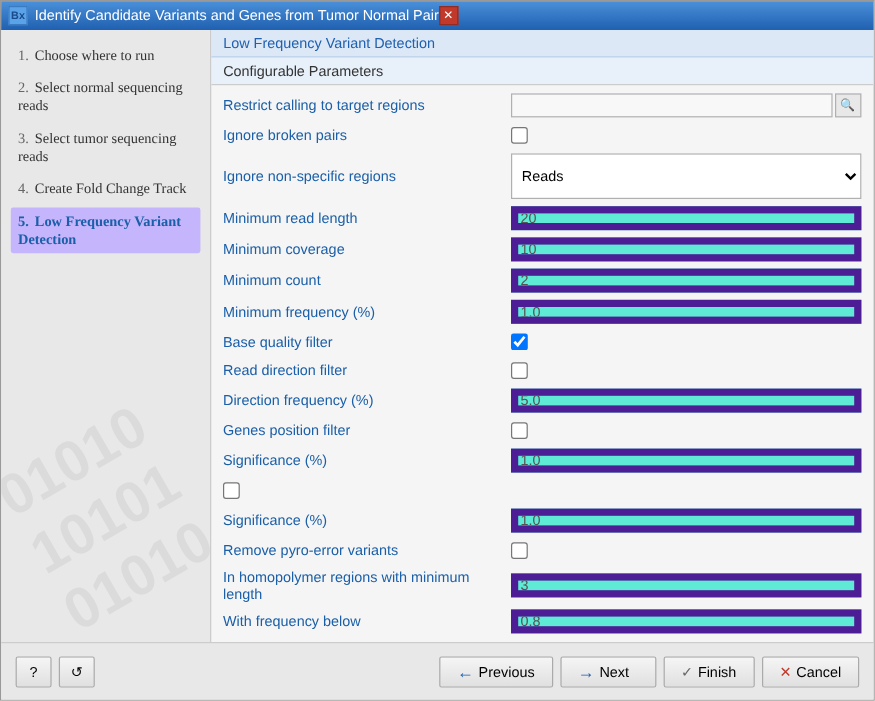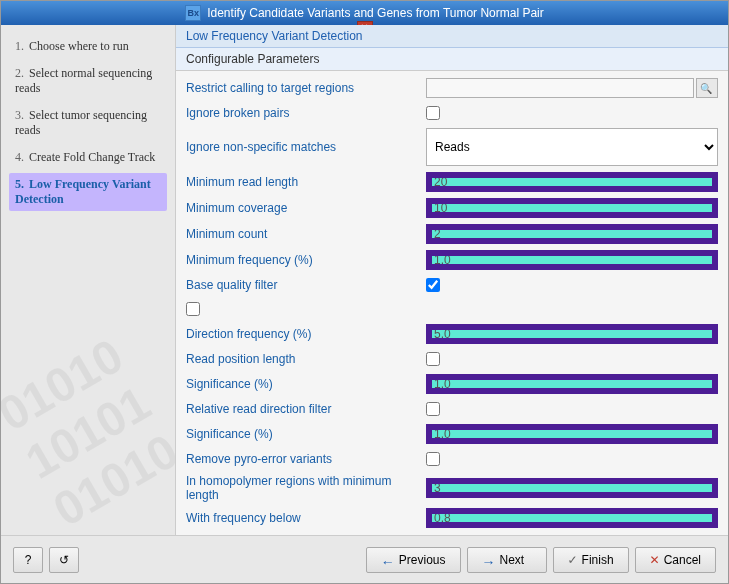--- a/index.html
+++ b/index.html
@@ -20,21 +20,20 @@
       flex-direction: column;
     }
     .title-bar {
       background: linear-gradient(to bottom, #4a90d9, #2060b0);
       color: white;
       padding: 4px 6px;
       display: flex;
       align-items: center;
       height: 24px;
       flex-shrink: 0;
-      flex-direction: column;
     }
     .title-bar-left {
       display: flex;
       align-items: center;
       gap: 6px;
     }
     .title-icon {
       width: 16px;
       height: 16px;
       background: #5ba3e8;
@@ -343,21 +342,21 @@
             </button>
           </div>
         </div>
 
         <div class="param-row">
           <span class="param-label">Ignore broken pairs</span>
           <input type="checkbox" class="param-checkbox" style="">
         </div>
 
         <div class="param-row">
-          <span class="param-label">Ignore non-specific matches</span>
+          <span class="param-label">Ignore non-specific regions</span>
           <select class="param-select">
             <option>Reads</option>
             <option>None</option>
             <option>All</option>
           </select>
         </div>
 
         <div class="param-row">
           <span class="param-label">Minimum read length</span>
           <input type="text" class="param-input" value="20" style="">
@@ -377,40 +376,40 @@
           <span class="param-label">Minimum frequency (%)</span>
           <input type="text" class="param-input" value="1.0" style="">
         </div>
 
         <div class="param-row">
           <span class="param-label">Base quality filter</span>
           <input type="checkbox" class="param-checkbox" checked="" style="">
         </div>
 
         <div class="param-row">
+          <span class="param-label">Read direction filter</span>
           <input type="checkbox" class="param-checkbox" style="">
         </div>
 
         <div class="param-row">
           <span class="param-label">Direction frequency (%)</span>
           <input type="text" class="param-input" value="5.0" style="">
         </div>
 
         <div class="param-row">
-          <span class="param-label">Read position length</span>
+          <span class="param-label">Genes position filter</span>
           <input type="checkbox" class="param-checkbox" style="">
         </div>
 
         <div class="param-row">
           <span class="param-label">Significance (%)</span>
           <input type="text" class="param-input" value="1.0" style="">
         </div>
 
         <div class="param-row">
-          <span class="param-label">Relative read direction filter</span>
           <input type="checkbox" class="param-checkbox" style="">
         </div>
 
         <div class="param-row">
           <span class="param-label">Significance (%)</span>
           <input type="text" class="param-input" value="1.0" style="">
         </div>
 
         <div class="param-row">
           <span class="param-label">Remove pyro-error variants</span>

